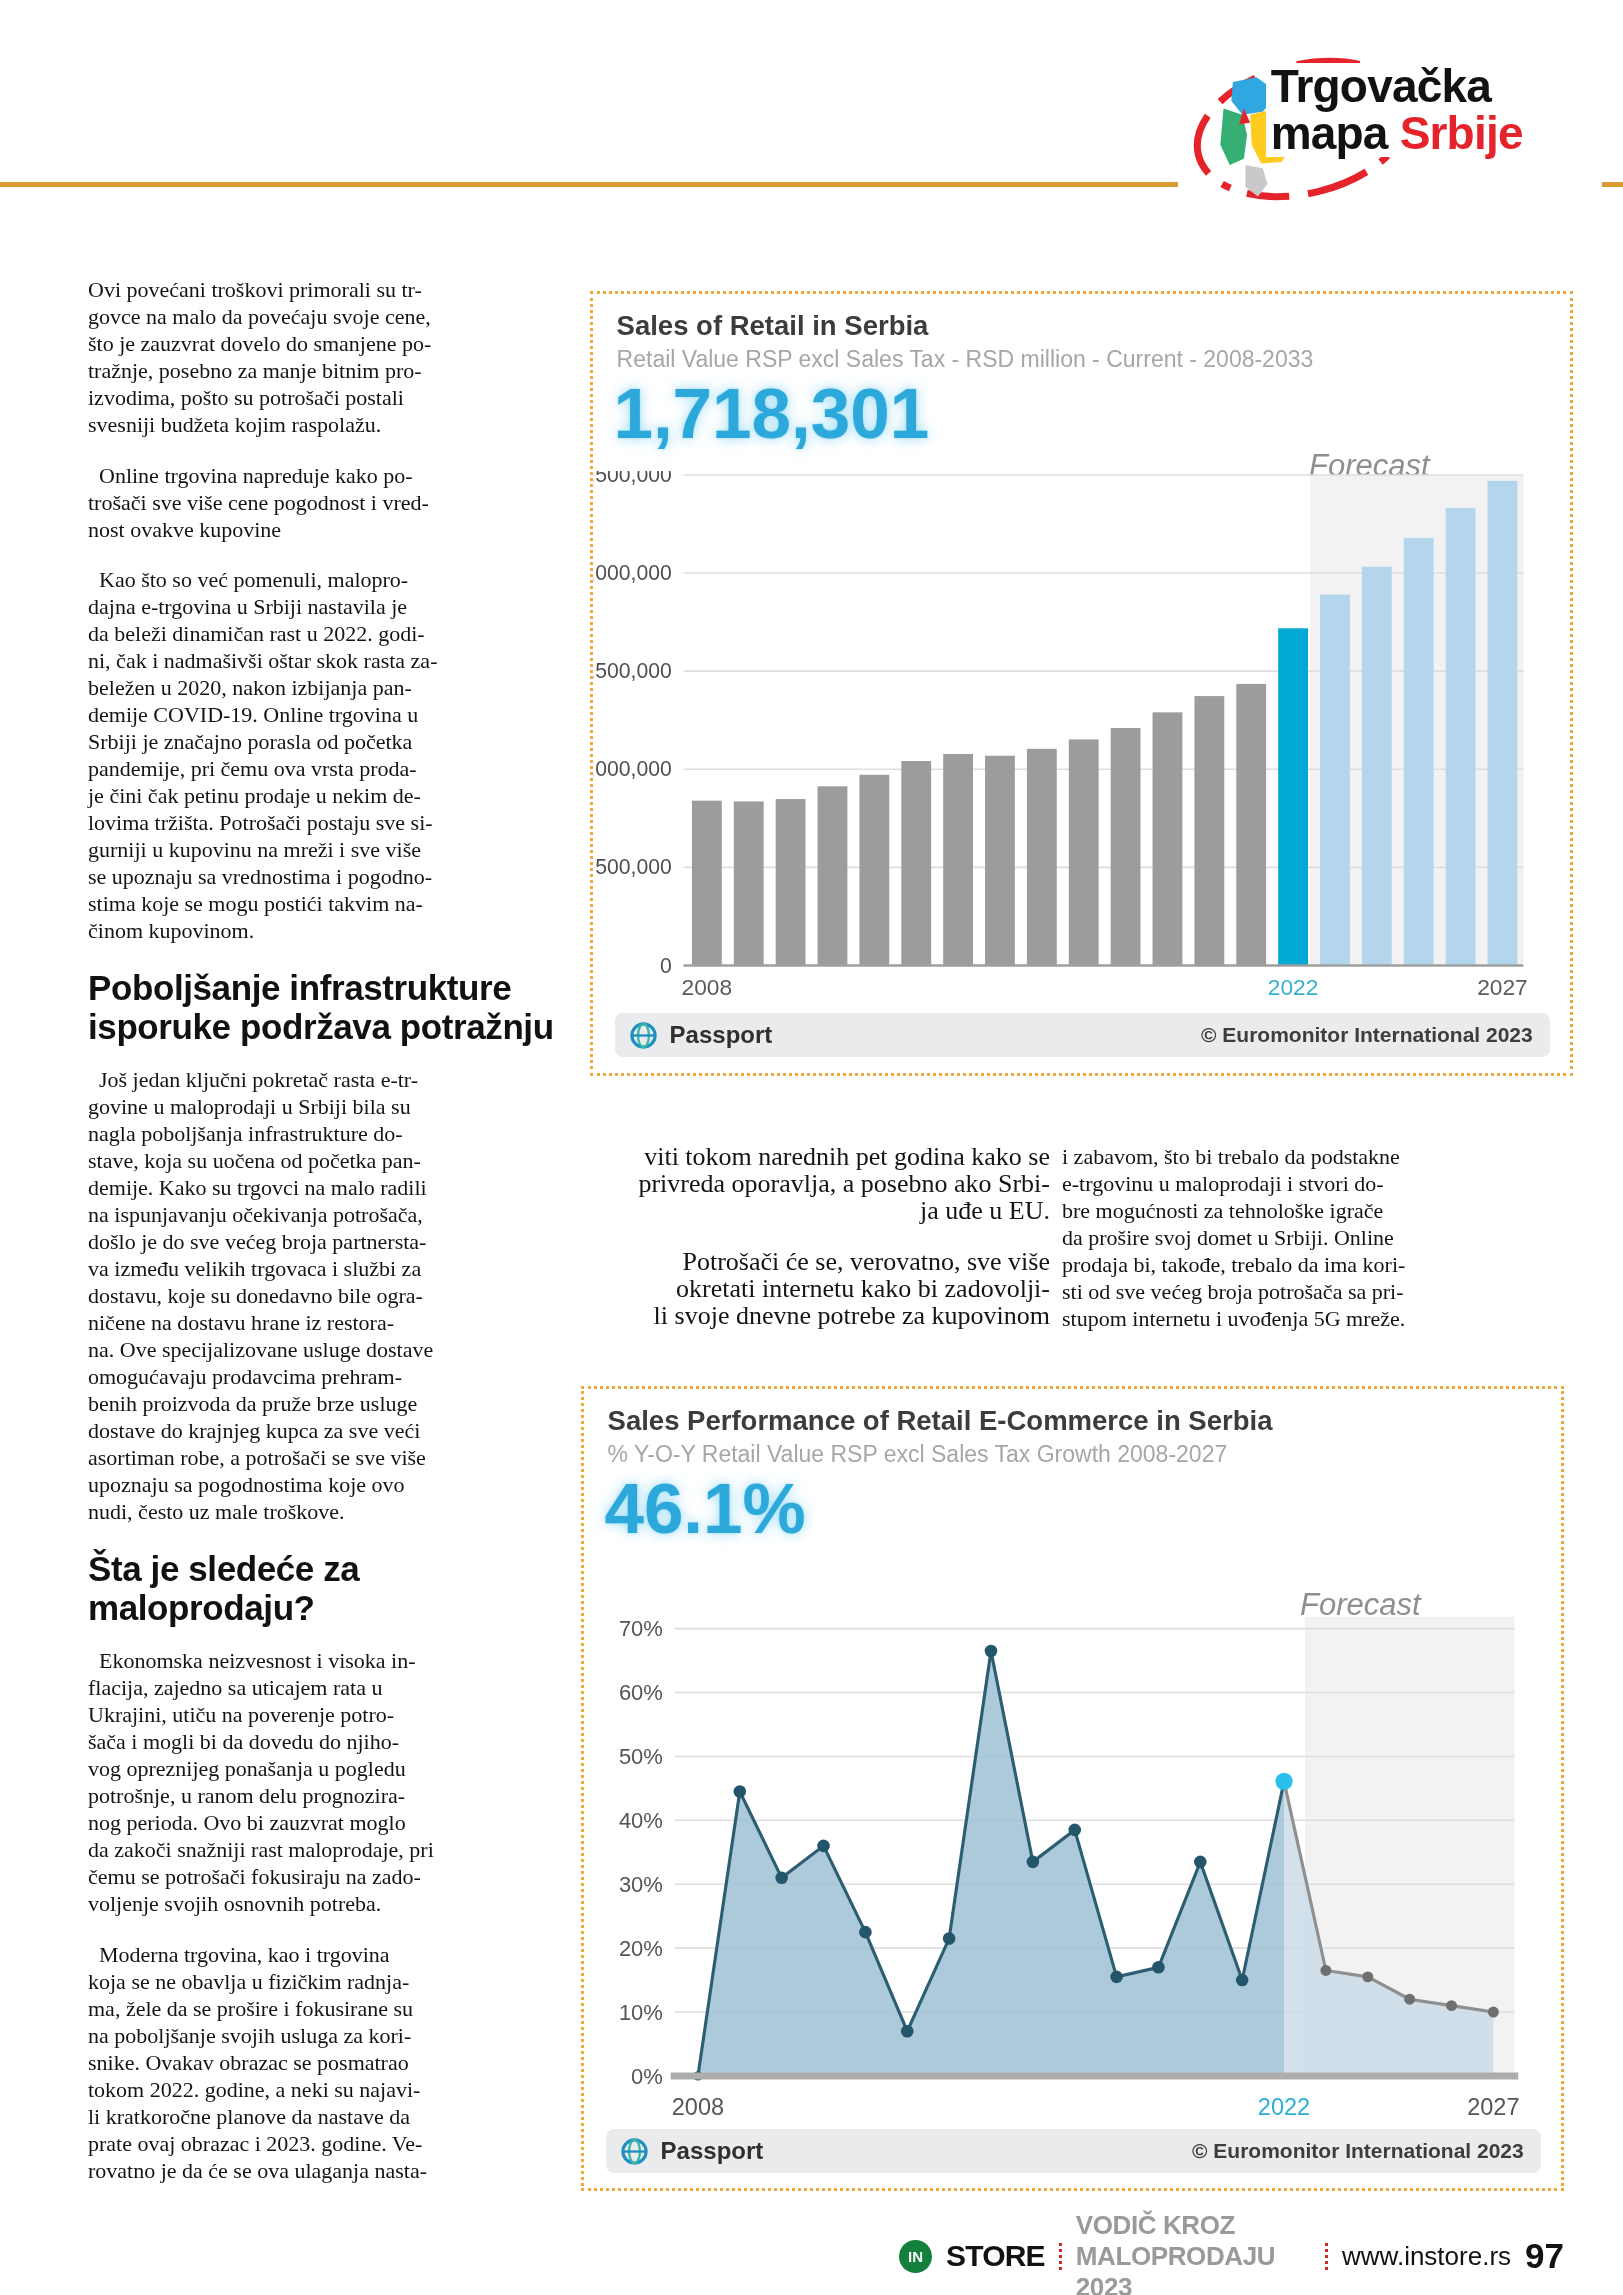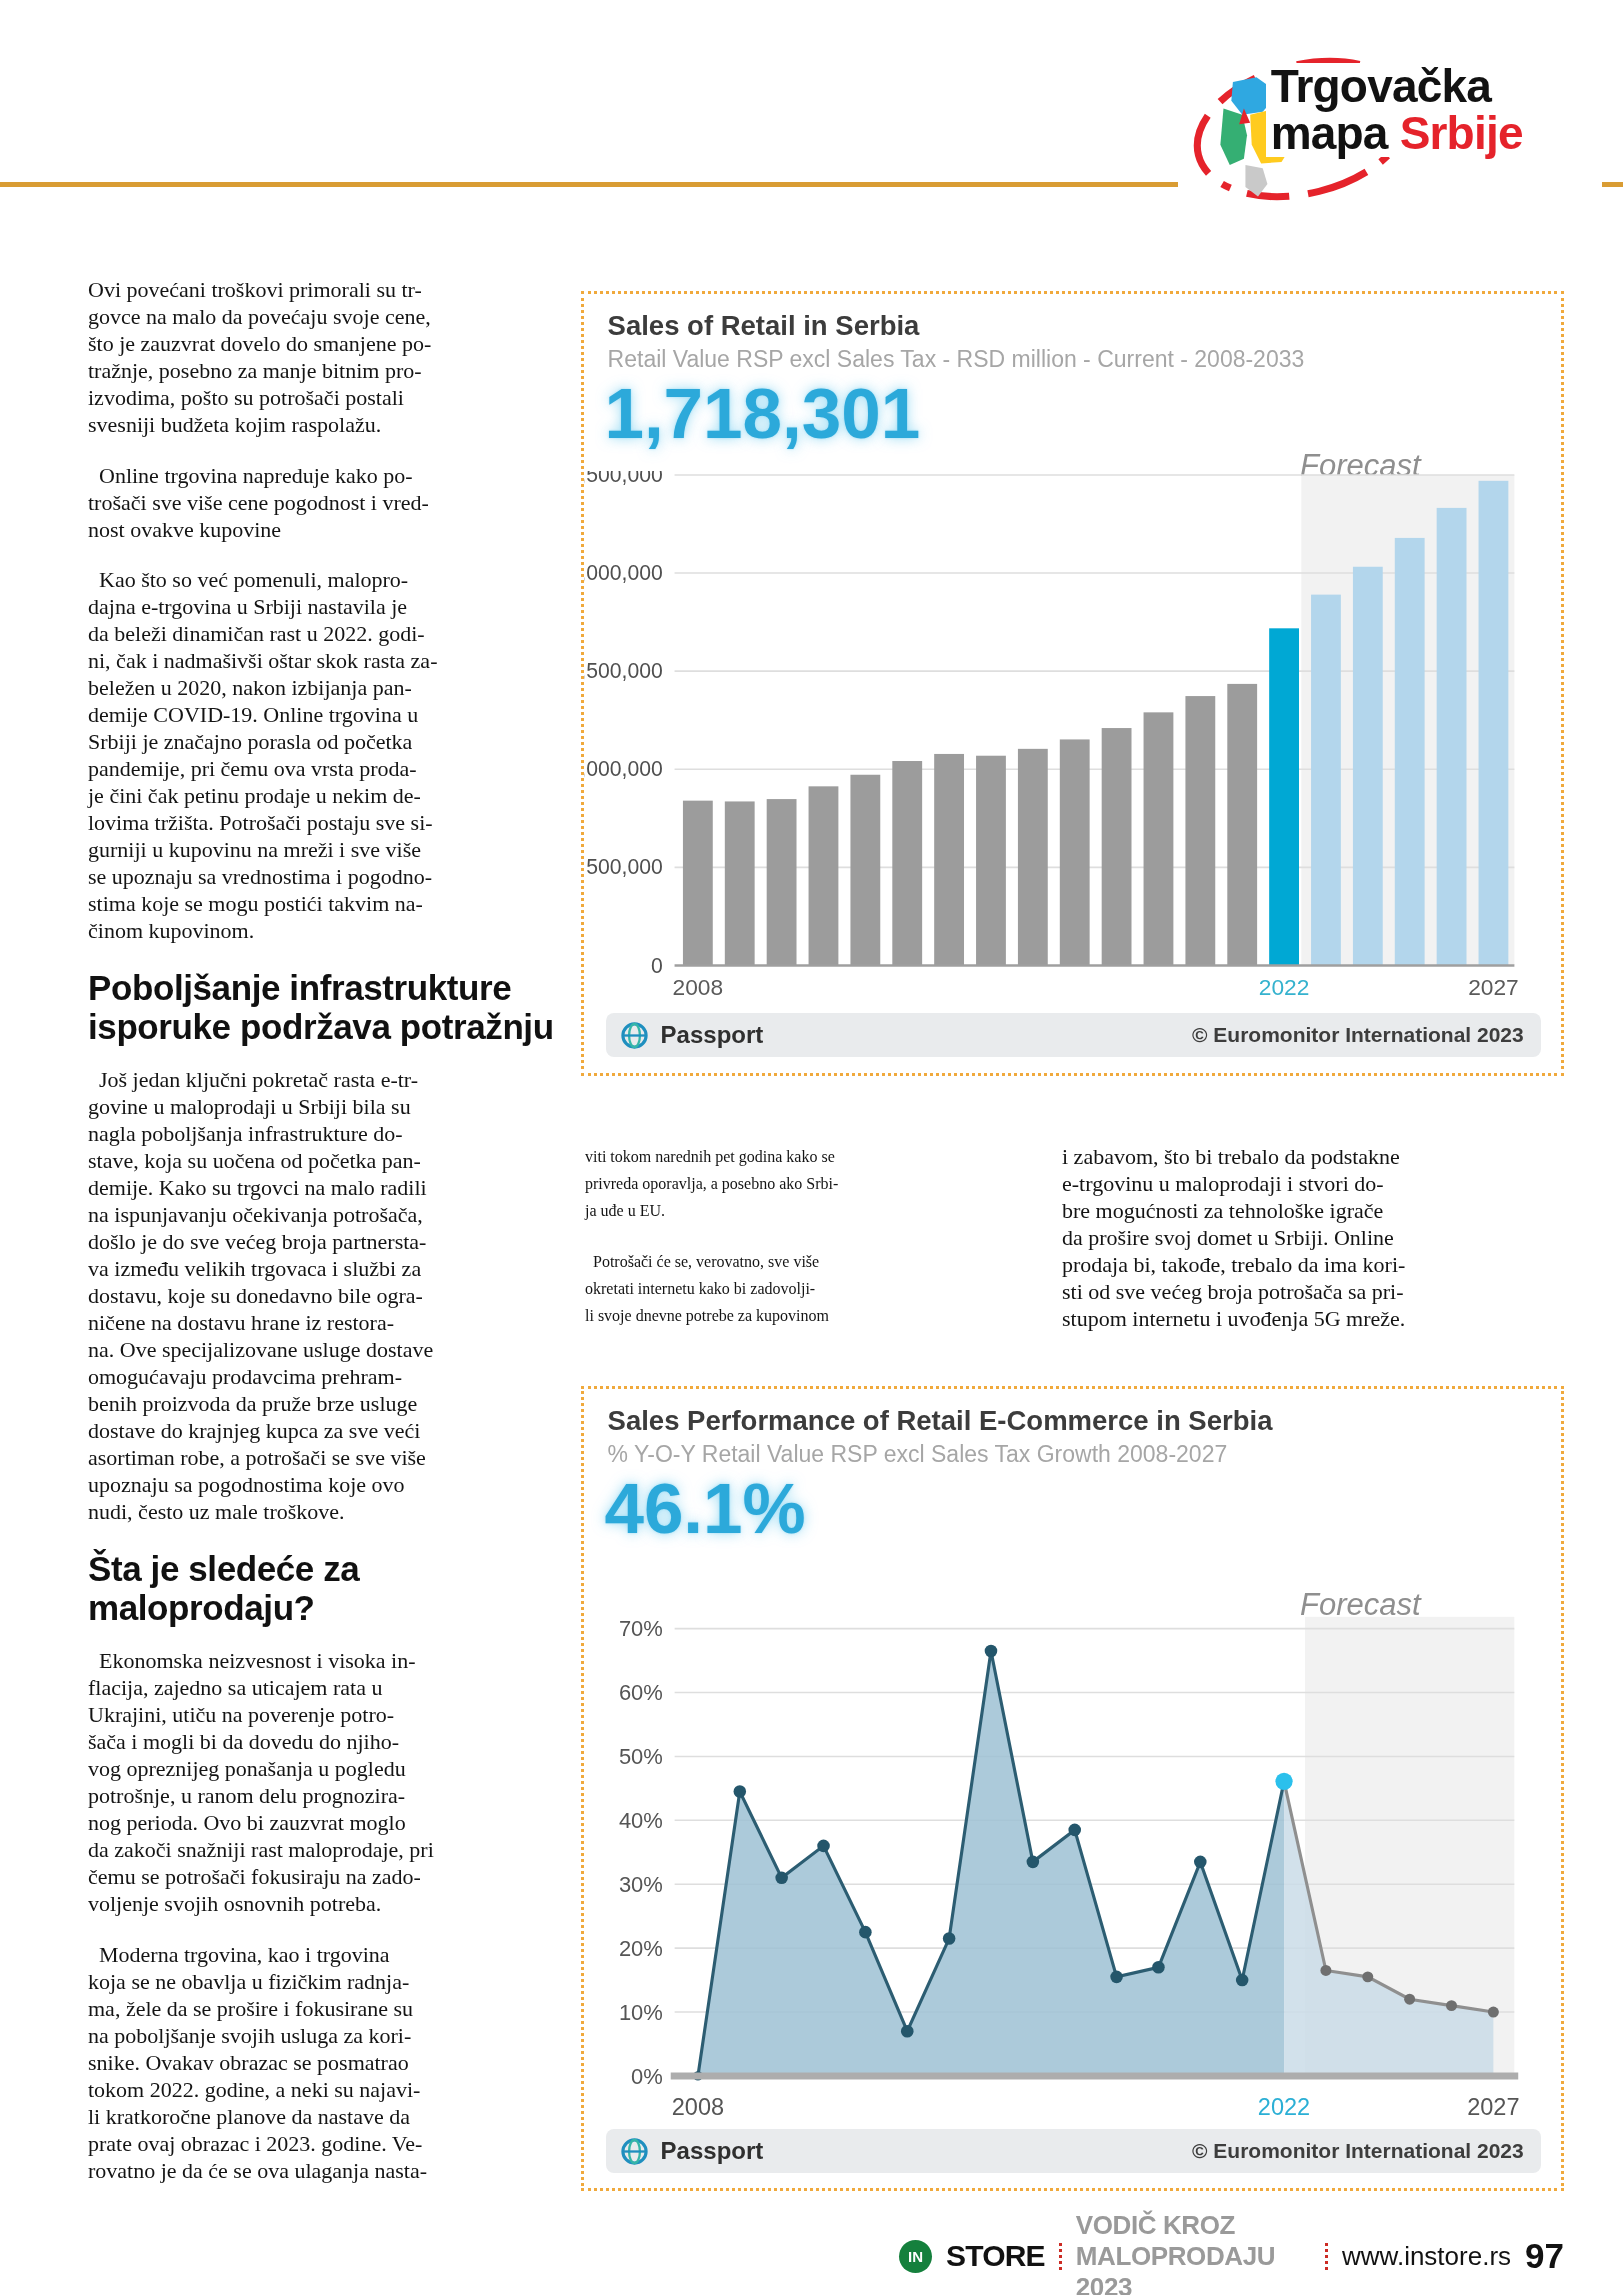--- a/index.html
+++ b/index.html
@@ -15,26 +15,26 @@
             background:#fff;padding:0 4.7px;}
   #logo .lt .red{color:#E5232B;}
 
   
   #left-col{position:absolute;left:88px;top:276px;width:481px;font-size:22px;line-height:27px;}
   .para{white-space:pre-wrap;margin:0 0 23.6px 0;}
   .subhead{font-family:"Liberation Sans",sans-serif;font-weight:bold;font-size:35px;
            line-height:39px;letter-spacing:-0.4px;color:#111;margin:6.3px 0 20.4px 0;white-space:pre-wrap;}
 
   
-  #mid-col-1{position:absolute;left:585px;top:1143px;width:465px;font-size:16px;line-height:27px;}
+  #mid-col-1{position:absolute;left:585px;top:1143px;width:465px;font-size:26px;line-height:27px;text-align:right;}
   #mid-col-2{position:absolute;left:1062px;top:1143px;width:499px;font-size:22px;line-height:27px;}
 
   
   .chart-box{position:absolute;left:581px;width:983px;border:3.1px dotted #F0A93C;background:#fff;box-sizing:border-box;}
-  #chart-box-1{top:291px;height:785px;}
+  #chart-box-1{top:291px;height:785px;margin-left:9px;}
   #chart-box-2{top:1386px;height:805px;}
   .chart-title{position:absolute;left:23.6px;top:15.7px;font-family:"Liberation Sans",sans-serif;
                font-weight:bold;font-size:27.5px;color:#3C3C3C;}
   .chart-sub{position:absolute;left:23.6px;top:52px;font-family:"Liberation Sans",sans-serif;
              font-size:23px;color:#A6A6A6;}
   .chart-big{position:absolute;left:20.4px;top:79px;font-family:"Liberation Sans",sans-serif;
              font-weight:bold;font-size:71px;color:#2CA9DA;
              text-shadow:0 0 12.6px rgba(70,190,235,.55),0 0 2.4px rgba(70,190,235,.4);}
   .forecast-lbl{position:absolute;left:716px;font-family:"Liberation Sans",sans-serif;
                 font-style:italic;font-size:31px;color:#8F8F8F;}

